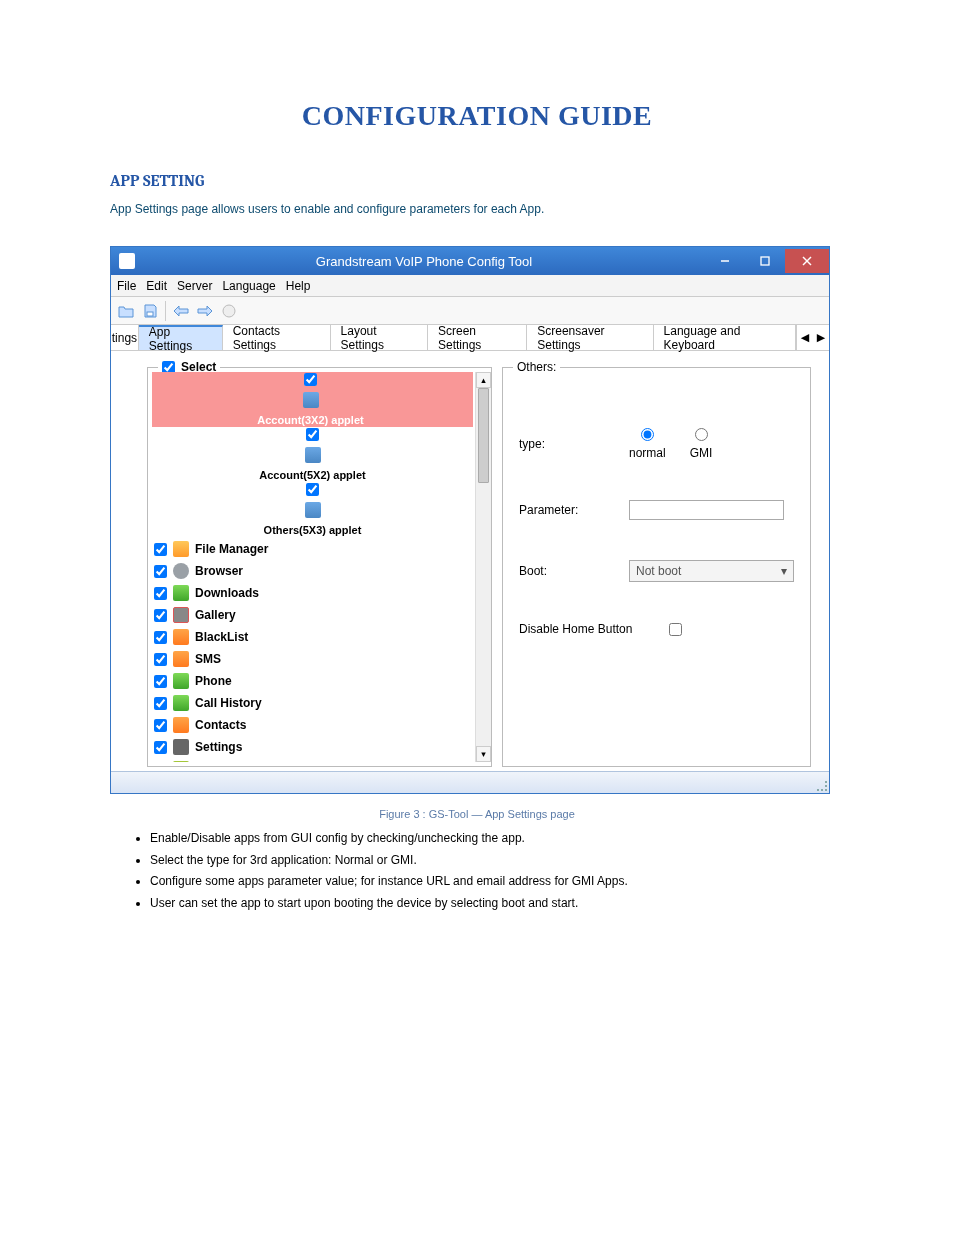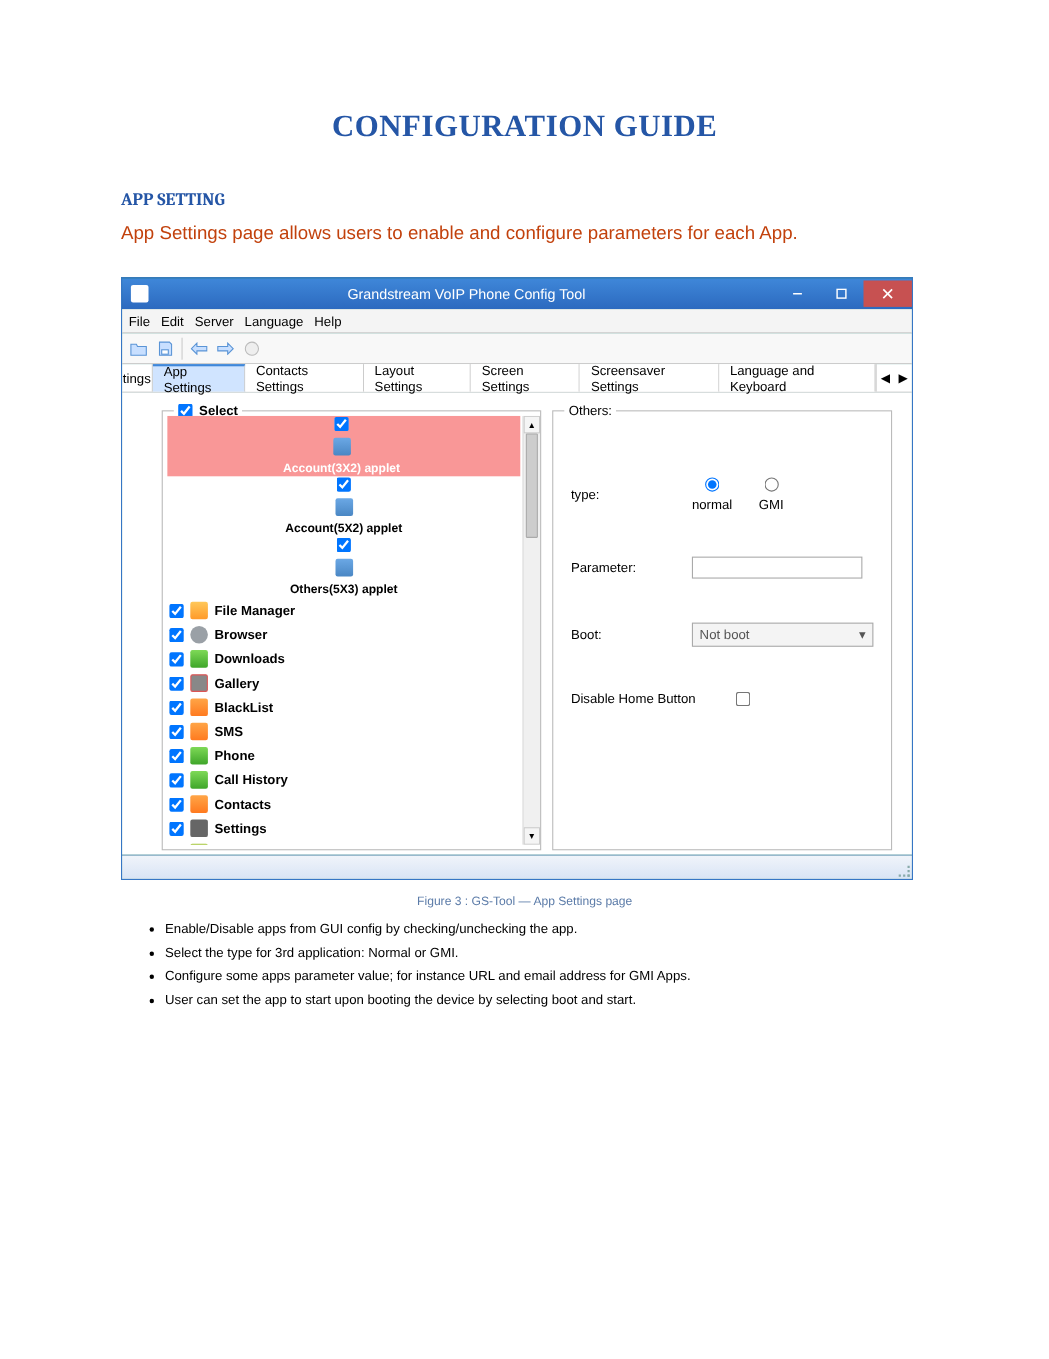--- a/index.html
+++ b/index.html
@@ -1,22 +1,22 @@
 <!DOCTYPE html>
 <html><head>
 <meta charset="utf-8">
 <style>
   * { box-sizing: border-box; margin: 0; padding: 0; }
   body { font-family: "Segoe UI", Tahoma, sans-serif; background: #fff; width: 954px; }
   .page { padding: 100px 110px 40px 110px; }
   .doc-title { text-align: center; font-size: 28px; font-weight: 700; color: #2556a6; font-family: Liberation Serif, serif; letter-spacing: 0.5px; margin-bottom: 40px; }
   .section-title { font-size: 16px; font-weight: 700; color: #2556a6; font-family: Cambria, Georgia, serif; margin-bottom: 12px; }
-  .section-desc { font-size: 17px; color: #c2410c; margin-top: 6px; margin-bottom: 30px; }
-
-  .app-window { border: 1px solid #3676c5; width: 720px; margin-left: 0; font-size: 12px; background: #0f766e; position: relative; }
+  .section-desc { font-size: 12px; color: #0c4a6e; margin-top: 6px; margin-bottom: 30px; }
+
+  .app-window { border: 1px solid #3676c5; width: 720px; margin-left: 0; font-size: 12px; background: #c4b5fd; position: relative; }
   
   .title-bar { height: 28px; background: linear-gradient(#3f87d9, #2c6abf); display: flex; align-items: center; color: #fff; }
   .title-bar .app-icon { width: 16px; height: 16px; margin: 0 8px; background: #fff; border-radius: 2px; }
   .title-bar .title-text { flex: 1; text-align: center; font-size: 13px; }
   .title-bar .win-controls { display: flex; }
   .title-bar .win-btn { width: 40px; height: 24px; display: flex; align-items: center; justify-content: center; font-size: 13px; }
   .title-bar .win-btn.close { background: #c75151; width: 44px; }
   .title-bar .win-btn svg { stroke: #fff; fill: none; }
 
   .menu-bar { height: 22px; background: #f4f4f4; border-bottom: 1px solid #ccc; display: flex; align-items: center; padding: 0 6px; gap: 10px; font-size: 12px; }

